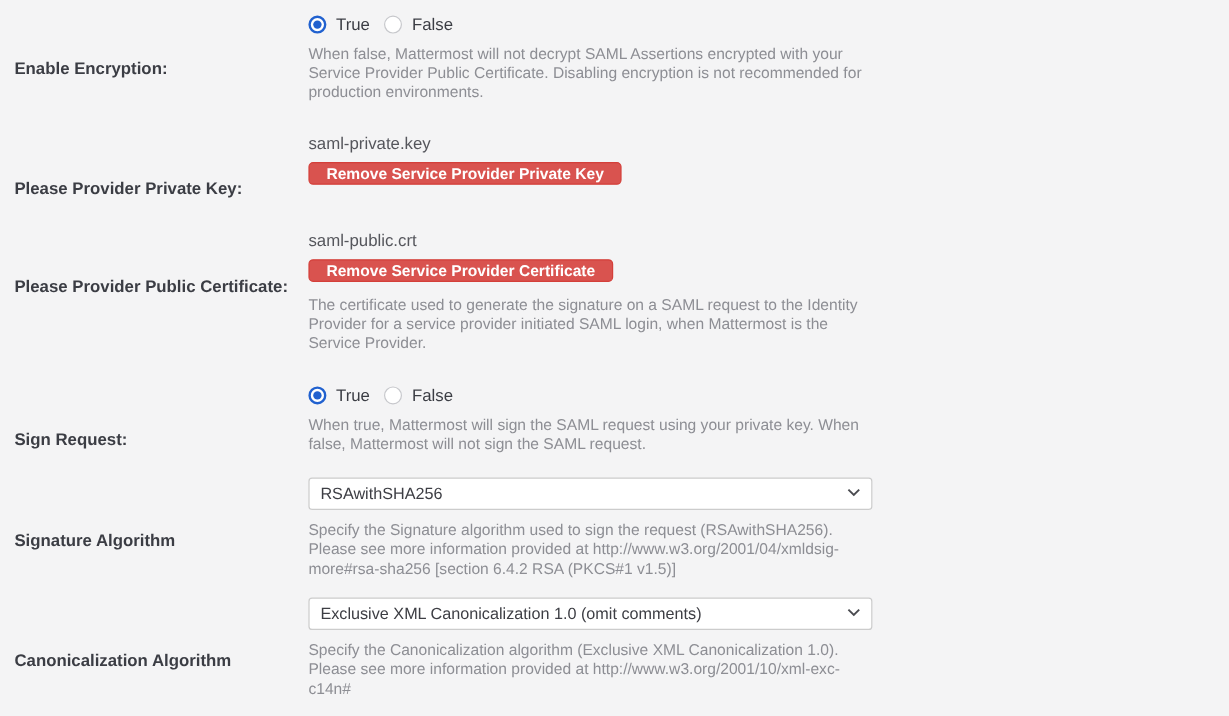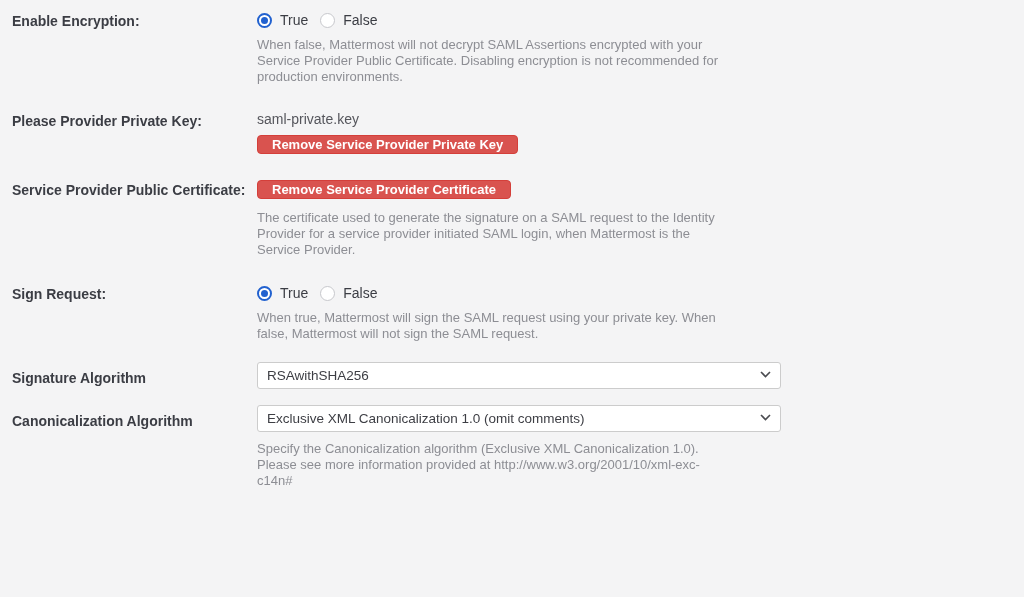--- a/index.html
+++ b/index.html
@@ -12,21 +12,21 @@
   body{
     background:var(--page-bg);
     font-family:"Liberation Sans","DejaVu Sans",sans-serif;
     padding:11px 0 0 12px;
     color:var(--label);
   }
   .setting-row{display:flex;margin-bottom:26px;}
   .setting-row .label-col{
     width:245px;flex:0 0 245px;
     font-size:14px;font-weight:700;color:var(--label);
-    padding-top:1px;line-height:18px;
+    padding-top:1px;line-height:18px;margin-top:36px;
   }
   .setting-row .content-col{width:470px;flex:0 0 470px;}
   .row-select{margin-bottom:16px;}
   .row-select .label-col{padding-top:7px;}
   .row-sign{margin-bottom:20px;}
   .row-last{margin-bottom:0;}
 
   .radio-group{display:flex;align-items:center;column-gap:12px;padding-top:1px;}
   .radio-opt{display:inline-flex;align-items:center;cursor:pointer;}
   .rb{width:15px;height:15px;border-radius:50%;background:#fff;
@@ -44,21 +44,21 @@
 
   .filename{font-size:14px;color:var(--filename);line-height:17px;margin-bottom:7px;}
 
   .btn-danger{
     display:inline-block;background:var(--danger-bg);
     border:1px solid var(--danger-border);border-radius:4px;
     color:#fff;font-family:inherit;font-weight:700;font-size:13px;
     padding:1px 14px;line-height:15px;cursor:pointer;
   }
 
-  .select-wrap{position:relative;width:524px;height:27px;}
+  .select-wrap{position:relative;width:470px;height:27px;}
   .select-wrap select{
     width:100%;height:27px;appearance:none;-webkit-appearance:none;-moz-appearance:none;
     background:#fff;border:1px solid var(--select-border);border-radius:3px;
     font-family:inherit;font-size:13.5px;color:var(--select-text);
     padding:0 26px 0 9px;line-height:25px;cursor:pointer;outline:none;
   }
   .chev{position:absolute;right:10px;top:9px;pointer-events:none;display:block;line-height:0;}
 </style>
 </head>
 <body>
@@ -82,22 +82,23 @@
 
 <div class="setting-row">
   <div class="label-col">Please Provider Private Key:</div>
   <div class="content-col">
     <div class="filename">saml-private.key</div>
     <button class="btn-danger">Remove Service Provider Private Key</button>
   </div>
 </div>
 
 <div class="setting-row">
-  <div class="label-col">Service Provider Public Certificate:</div>
+  <div class="label-col">Please Provider Public Certificate:</div>
   <div class="content-col">
+    <div class="filename">saml-public.crt</div>
     <button class="btn-danger">Remove Service Provider Certificate</button>
     <div class="help-text file-help">The certificate used to generate the signature on a SAML request to the Identity Provider for a service provider initiated SAML login, when Mattermost is the Service Provider.</div>
   </div>
 </div>
 
 <div class="setting-row row-sign">
   <div class="label-col">Sign Request:</div>
   <div class="content-col">
     <div class="radio-group">
       <label class="radio-opt">
@@ -119,20 +120,21 @@
     <div class="select-wrap">
       <select>
         <option>RSAwithSHA256</option>
       </select>
       <span class="chev">
         <svg width="11" height="7" viewBox="0 0 11 7">
             <path d="M1 1 L5.5 5.5 L10 1" fill="none" stroke="#4a4b50" stroke-width="1.6"></path>
           </svg>
       </span>
     </div>
+    <div class="help-text">Specify the Signature algorithm used to sign the request (RSAwithSHA256). Please see more information provided at http://www.w3.org/2001/04/xmldsig-more#rsa-sha256 [section 6.4.2 RSA (PKCS#1 v1.5)]</div>
   </div>
 </div>
 
 <div class="setting-row row-select row-last">
   <div class="label-col">Canonicalization Algorithm</div>
   <div class="content-col">
     <div class="select-wrap">
       <select>
         <option>Exclusive XML Canonicalization 1.0 (omit comments)</option>
       </select>

